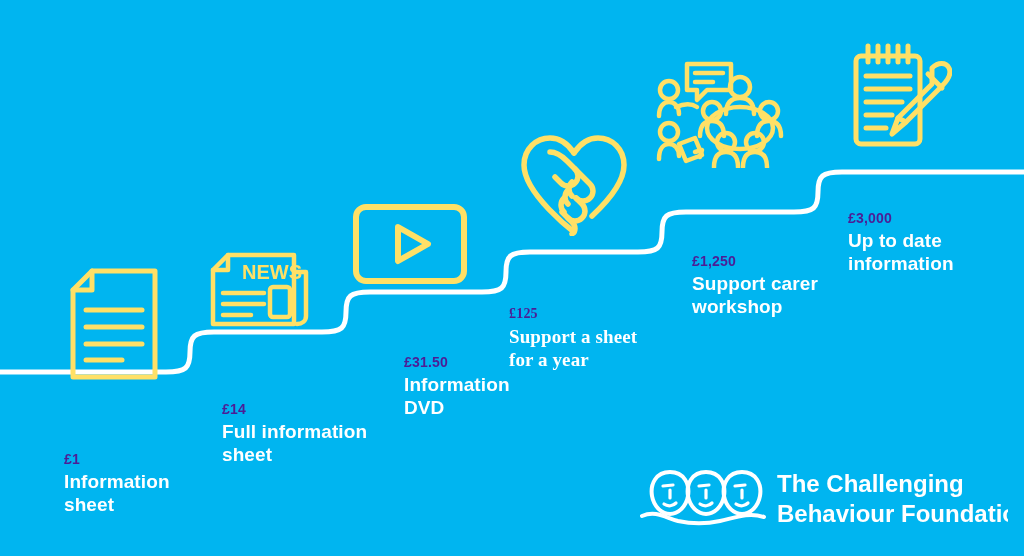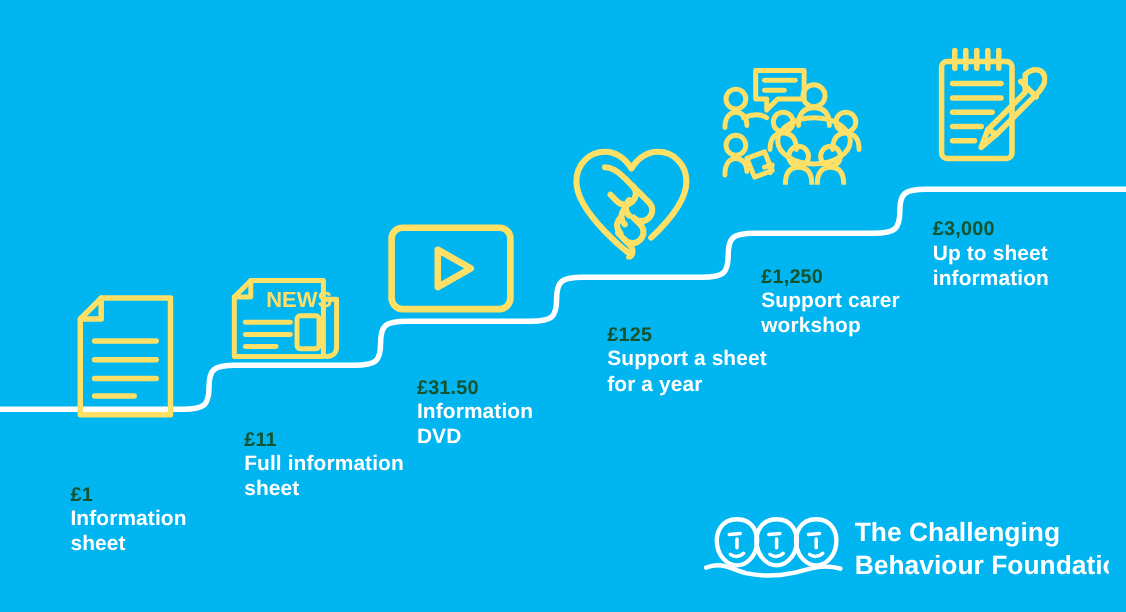--- a/index.html
+++ b/index.html
@@ -9,41 +9,42 @@
     background:#00b5f0;
     position:relative;
   }
   #stage{position:absolute;inset:0;width:1024px;height:556px;}
 
   .layer{position:absolute;left:0;top:0;width:1024px;height:556px;}
   svg.layer{overflow:visible;}
 
   .step-label{position:absolute;}
   .amount{
-    color:#14532d;
+    color:#4c1d95;
     font-weight:bold;
-    font-size:18px;
+    font-size:14px;
     line-height:22px;
     letter-spacing:.2px;
     white-space:nowrap;
+    margin-top:10px;
   }
   .desc{
     color:#ffffff;
     font-weight:bold;
     font-size:19px;
     line-height:23px;
     letter-spacing:.1px;
     white-space:pre-line;
   }
 
   
   #lbl-1   {left:64px;  top:438px;}
   #lbl-12  {left:222px; top:388px;}
-  #lbl-31  {left:379px; top:341px;}
-  #lbl-125 {left:552px; top:293px;}
+  #lbl-31  {left:404px; top:341px;}
+  #lbl-125 {left:509px; top:293px;font-family:Liberation Serif, serif;}
   #lbl-1250{left:692px; top:240px;}
   #lbl-3000{left:848px; top:197px;}
 
   .icon{position:absolute;}
   #ico-sheet    {left:70px;  top:268px; width:88px;  height:112px;}
   #ico-news     {left:210px; top:252px; width:104px; height:76px;}
   #ico-dvd      {left:352px; top:203px; width:116px; height:82px;}
   #ico-heart    {left:518px; top:132px; width:112px; height:104px;}
   #ico-workshop {left:655px; top:56px;  width:142px; height:112px;}
   #ico-notepad  {left:848px; top:42px;  width:104px; height:106px;}
@@ -169,21 +170,21 @@
     </g>
   </svg>
 
   <div class="step-label" id="lbl-1">
     <div class="amount">£1</div>
     <div class="desc">Information
 sheet</div>
   </div>
 
   <div class="step-label" id="lbl-12">
-    <div class="amount">£11</div>
+    <div class="amount">£14</div>
     <div class="desc">Full information
 sheet</div>
   </div>
 
   <div class="step-label" id="lbl-31">
     <div class="amount">£31.50</div>
     <div class="desc">Information
 DVD</div>
   </div>
 
@@ -194,21 +195,21 @@
   </div>
 
   <div class="step-label" id="lbl-1250">
     <div class="amount">£1,250</div>
     <div class="desc">Support carer
 workshop</div>
   </div>
 
   <div class="step-label" id="lbl-3000">
     <div class="amount">£3,000</div>
-    <div class="desc">Up to sheet
+    <div class="desc">Up to date
 information</div>
   </div>
 
   <svg id="logo" viewBox="0 0 368 72">
     <g>
       <g fill="none" stroke="#ffffff" stroke-width="4" stroke-linejoin="round" stroke-linecap="round">
         <path d="M30 12 C44 12 50 24 48 36 C46 47 38 54 30 54 C22 54 14 47 12 36 C10 24 16 12 30 12 Z"></path>
         <path d="M66 12 C80 12 86 24 84 36 C82 47 74 54 66 54 C58 54 50 47 48 36 C46 24 52 12 66 12 Z"></path>
         <path d="M102 12 C116 12 122 24 120 36 C118 47 110 54 102 54 C94 54 86 47 84 36 C82 24 88 12 102 12 Z"></path>
         <path d="M2 56 C16 50 26 58 38 61 C52 64 66 64 80 61 C94 58 108 52 124 57"></path>

